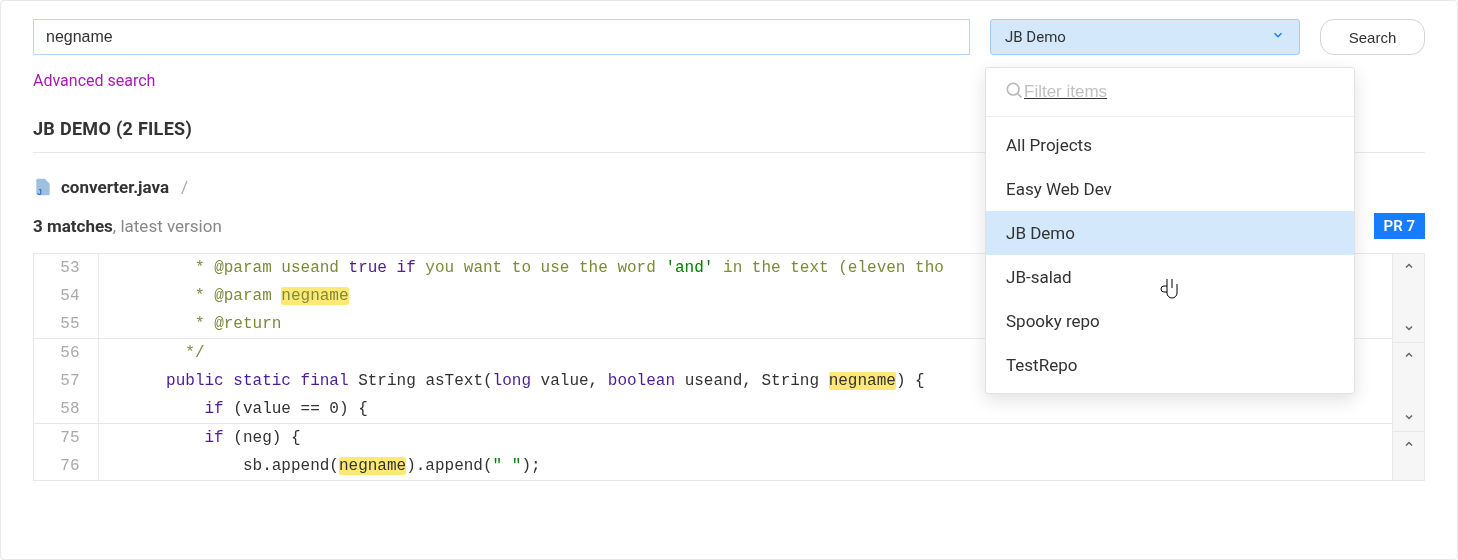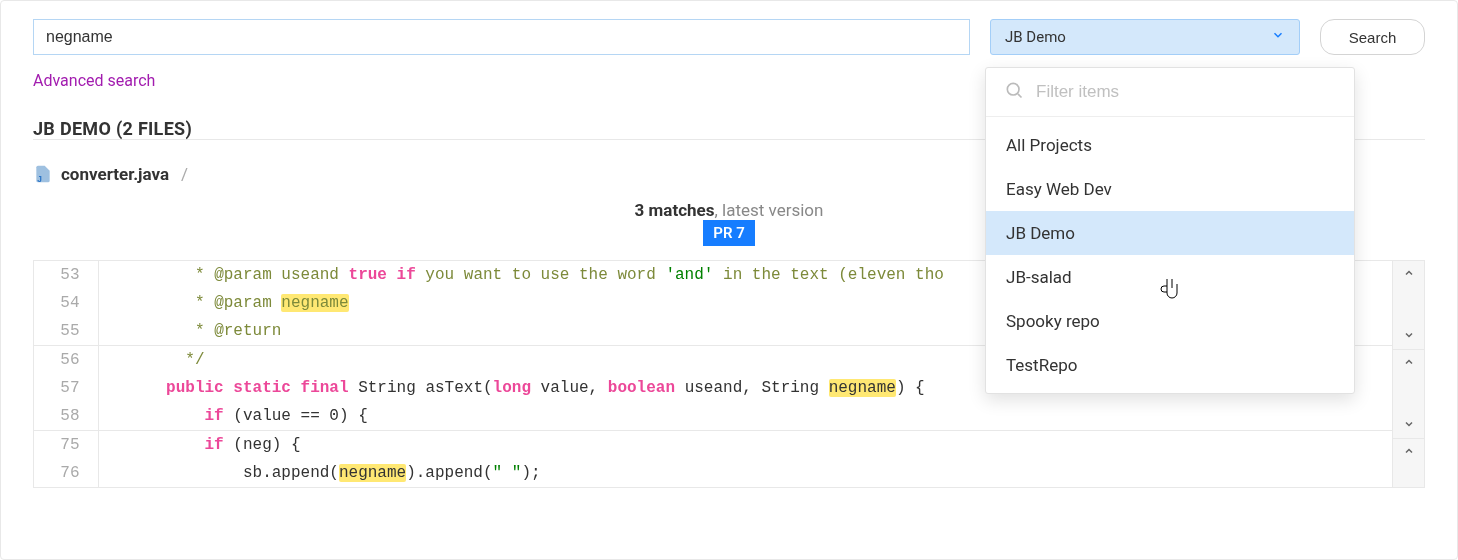--- a/index.html
+++ b/index.html
@@ -60,21 +60,21 @@
   }
   .adv-search {
     display: inline-block;
     margin-top: 16px;
     color: #a21caf;
     font-size: 16px;
     cursor: pointer;
   }
   .section-header {
     margin-top: 28px;
-    padding-bottom: 0;
+    padding-bottom: 13px;
     border-bottom: 1px solid #e8e8e8;
     font-size: 18px;
     font-weight: 700;
     color: #333;
     text-transform: uppercase;
     letter-spacing: 0.3px;
   }
   .file-header {
     margin-top: 24px;
     display: flex;
@@ -89,21 +89,20 @@
     align-items: center;
     justify-content: center;
   }
   .file-name { font-weight: 700; color: #333; }
   .file-sep { color: #aaa; margin-left: 4px; font-weight: 400; }
   .matches-row {
     margin-top: 16px;
     display: flex;
     align-items: center;
     justify-content: space-between;
-    flex-direction: column;
   }
   .matches-text { font-size: 17px; color: #333; }
   .matches-text .bold { font-weight: 700; }
   .matches-text .muted { color: #888; }
   .pr-badge {
     display: inline-block;
     background: #167dff;
     color: #fff;
     font-size: 15px;
     font-weight: 600;
@@ -132,21 +131,21 @@
     user-select: none;
     vertical-align: top;
   }
   .code-table td.code {
     padding-left: 10px;
     white-space: pre;
     color: #333;
     vertical-align: top;
   }
   .tok-doc    { color: #7d8a3a; }
-  .tok-kw     { color: #ec4899; font-weight: 700; }
+  .tok-kw     { color: #4c1d95; font-weight: 400; }
   .tok-str    { color: #008000; }
   .hl         { background: #ffe873; border-radius: 2px; }
   .scroll-gutter {
     position: absolute;
     right: 0;
     top: 0;
     bottom: 0;
     width: 32px;
     background: #f6f6f6;
     border-left: 1px solid #e8e8e8;
@@ -174,23 +173,23 @@
     left: 985px;
     width: 370px;
     background: #fff;
     border: 1px solid #e2e2e2;
     box-shadow: 0 6px 18px rgba(0,0,0,0.12);
     z-index: 50;
     border-radius: 3px;
   }
   .dd-filter {
     display: flex;
-    gap: 12px;
     padding: 12px 18px;
     border-bottom: 1px solid #eee;
+    text-decoration: underline;
   }
   .dd-filter input {
     border: none;
     outline: none;
     font-size: 17px;
     flex: 1;
     color: #333;
   }
   .dd-filter input::placeholder { color: #c0c0c0; }
   .dd-list { padding: 6px 0; }

